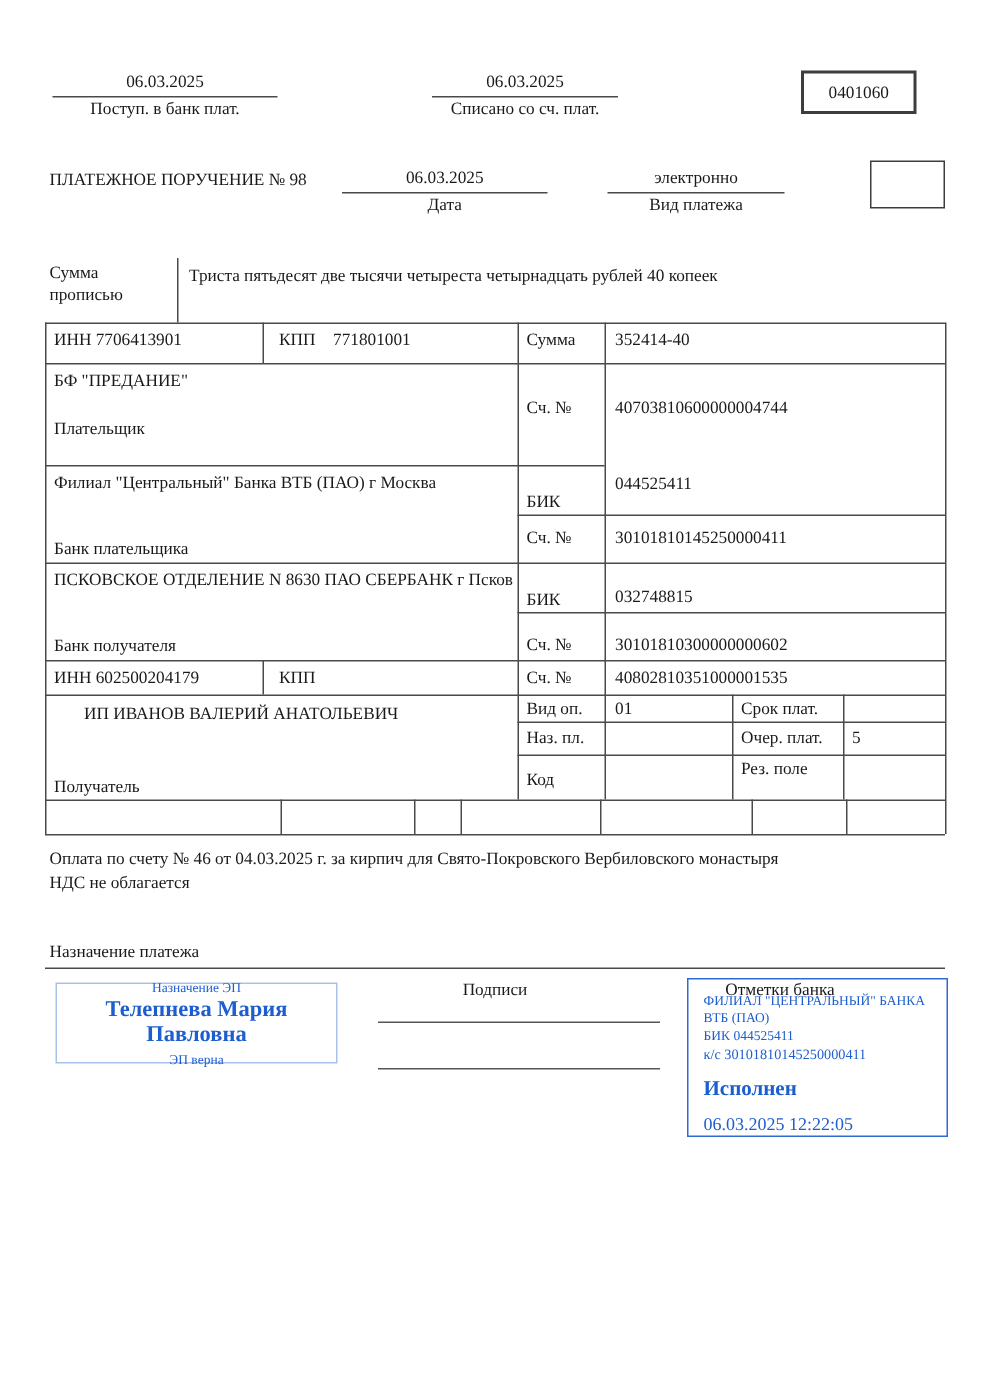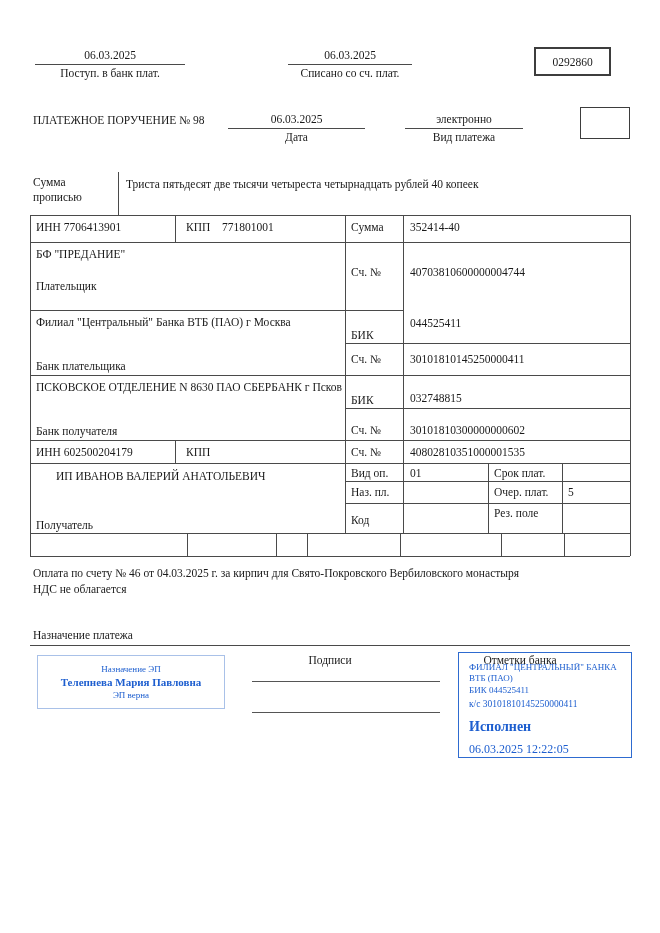--- a/index.html
+++ b/index.html
@@ -15,21 +15,21 @@
   .vl { position:absolute; width:0; border-left:1px solid #4a4a4a; }
   .ubox { position:absolute; border-bottom:1px solid #4a4a4a; text-align:center; }
   .codebox { position:absolute; border:2px solid #3d3d3d; display:flex; align-items:center; justify-content:center; }
   .smallbox { position:absolute; border:1.5px solid #3d3d3d; }
   .sigbox {
     position:absolute; left:37px; top:655px; width:186px; height:52px;
     border:1px solid #a9c1e8; color:#1d5ecf; text-align:center;
     display:flex; flex-direction:column; justify-content:center; gap:2px;
   }
   .sigbox .s1 { font-size:9px; }
-  .sigbox .s2 { font-size:11px; font-weight:bold; }
+  .sigbox .s2 { font-size:15px; font-weight:bold; }
   .stampbox {
     position:absolute; left:458px; top:652px; width:174px; height:106px;
     border:1.5px solid #2e6bd0; color:#1d5ecf; box-sizing:border-box;
     padding:9px 8px 0 10px; font-size:9px; line-height:1.25;
   }
   .stampbox .acct { font-size:9.5px; margin-top:3px; }
   .stampbox .status { font-size:14px; font-weight:bold; margin-top:7px; }
   .stampbox .dt { font-size:12px; margin-top:7px; }
 </style>
 </head>
@@ -41,21 +41,21 @@
     <span>06.03.2025</span>
   </div>
   <div class="t c" style="left:35px; top:67px; width:150px;">Поступ. в банк плат.</div>
 
   <div class="ubox" style="left:288px; top:49px; width:124px; height:15px;">
     <span>06.03.2025</span>
   </div>
   <div class="t c" style="left:288px; top:67px; width:124px;">Списано со сч. плат.</div>
 
   <div class="codebox" style="left:534px; top:47px; width:73px; height:25px;">
-    <span>0292860</span>
+    <span>0401060</span>
   </div>
 
   <div class="t" style="left:33px; top:114px;">ПЛАТЕЖНОЕ ПОРУЧЕНИЕ № 98</div>
 
   <div class="ubox" style="left:228px; top:113px; width:137px; height:15px;">
     <span>06.03.2025</span>
   </div>
   <div class="t c" style="left:228px; top:131px; width:137px;">Дата</div>
 
   <div class="ubox" style="left:405px; top:113px; width:118px; height:15px;">

